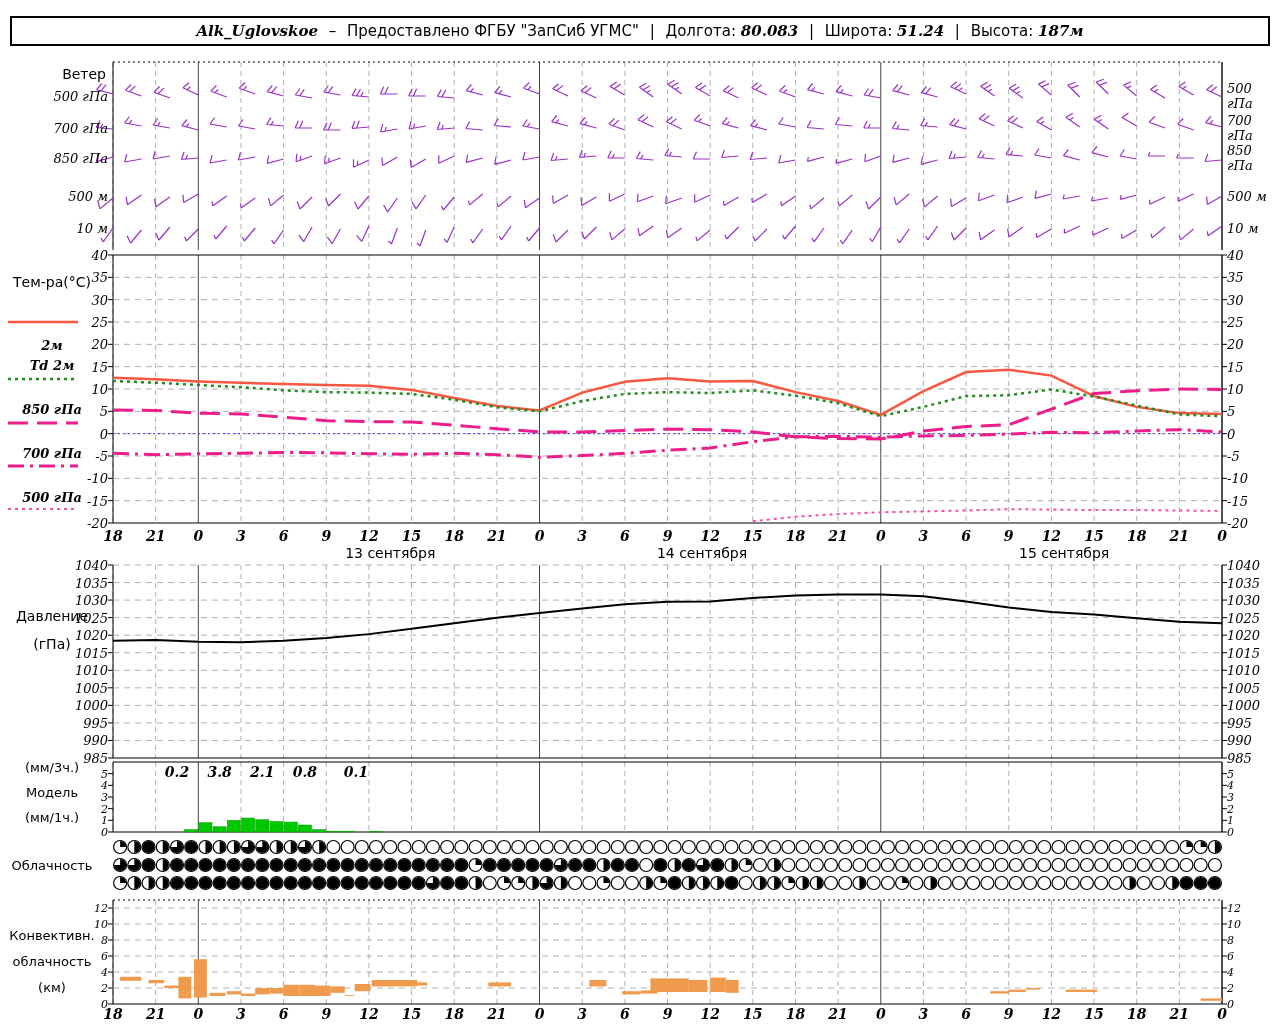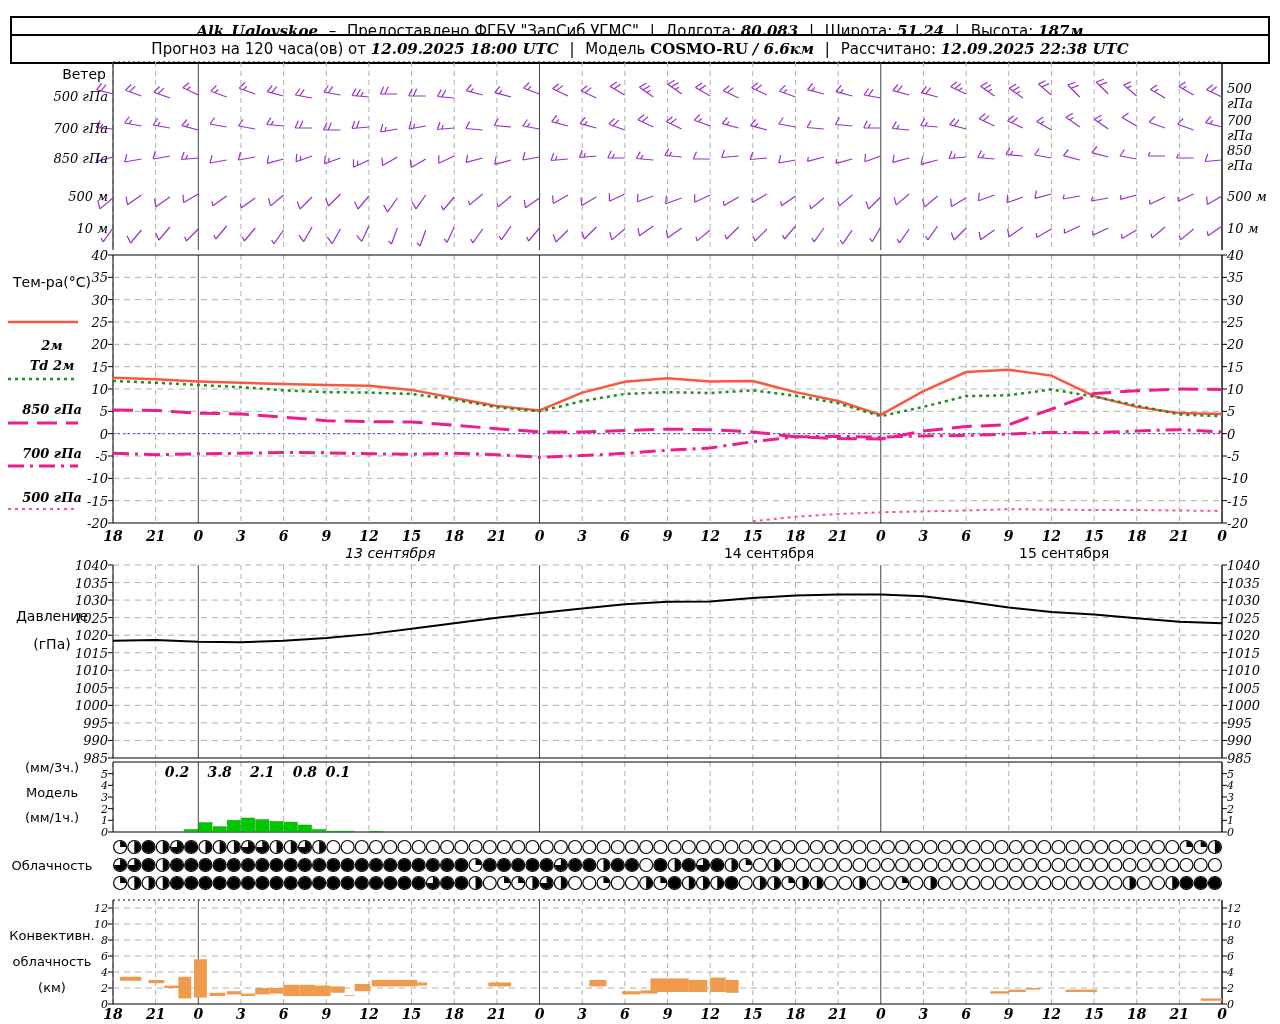--- a/index.html
+++ b/index.html
@@ -39,31 +39,20 @@
     <span>Долгота:</span>
     <span class="bi">80.083</span>
     <span class="sep">|</span>
     <span>Широта:</span>
     <span class="bi">51.24</span>
     <span class="sep">|</span>
     <span>Высота:</span>
     <span class="bi">187м</span>
   </div>
 
-  <div class="hbox" id="h2">
-    <span>Прогноз на 120 часа(ов) от</span>
-    <span class="bi">12.09.2025 18:00 UTC</span>
-    <span class="sep">|</span>
-    <span>Модель</span>
-    <span class="bo">COSMO-RU</span>
-    <span class="bi">/ 6.6км</span>
-    <span class="sep">|</span>
-    <span>Рассчитано:</span>
-    <span class="bi">12.09.2025 22:38 UTC</span>
-  </div>
 
   <svg id="chart" width="1280" height="1024">
       <line x1="113" y1="62" x2="113" y2="250" stroke="#b0b0b0" stroke-width="1" stroke-dasharray="5 4"></line>
       <line x1="113" y1="255" x2="113" y2="523" stroke="#b0b0b0" stroke-width="1" stroke-dasharray="5 4"></line>
       <line x1="113" y1="565" x2="113" y2="758" stroke="#b0b0b0" stroke-width="1" stroke-dasharray="5 4"></line>
       <line x1="113" y1="762" x2="113" y2="832" stroke="#b0b0b0" stroke-width="1" stroke-dasharray="5 4"></line>
       <line x1="113" y1="900" x2="113" y2="1004" stroke="#b0b0b0" stroke-width="1" stroke-dasharray="5 4"></line>
       <line x1="155.65384615384616" y1="62" x2="155.65384615384616" y2="250" stroke="#b0b0b0" stroke-width="1" stroke-dasharray="5 4"></line>
       <line x1="155.65384615384616" y1="255" x2="155.65384615384616" y2="523" stroke="#b0b0b0" stroke-width="1" stroke-dasharray="5 4"></line>
       <line x1="155.65384615384616" y1="565" x2="155.65384615384616" y2="758" stroke="#b0b0b0" stroke-width="1" stroke-dasharray="5 4"></line>
@@ -1016,22 +1005,22 @@
       <div class="hour" style="left:1051.3846153846152px;top:528px;">12</div>
       <div class="hour" style="left:1051.3846153846152px;top:1006px;">12</div>
       <div class="hour" style="left:1094.0384615384614px;top:528px;">15</div>
       <div class="hour" style="left:1094.0384615384614px;top:1006px;">15</div>
       <div class="hour" style="left:1136.6923076923076px;top:528px;">18</div>
       <div class="hour" style="left:1136.6923076923076px;top:1006px;">18</div>
       <div class="hour" style="left:1179.3461538461538px;top:528px;">21</div>
       <div class="hour" style="left:1179.3461538461538px;top:1006px;">21</div>
       <div class="hour" style="left:1222px;top:528px;">0</div>
       <div class="hour" style="left:1222px;top:1006px;">0</div>
-      <div class="date" style="left:390.25px;top:545px;font-style:italic;">13 сентября</div>
-      <div class="date" style="left:769px;top:545px;">14 сентября</div>
+      <div class="date" style="left:390.25px;top:545px;">13 сентября</div>
+      <div class="date" style="left:702px;top:545px;">14 сентября</div>
       <div class="date" style="left:1064.1807692307693px;top:545px;">15 сентября</div>
       <div class="tick tickl" style="top:565px;">1040</div>
       <div class="tick tickr" style="top:565px;">1040</div>
       <div class="tick tickl" style="top:582.5454545454545px;">1035</div>
       <div class="tick tickr" style="top:582.5454545454545px;">1035</div>
       <div class="tick tickl" style="top:600.0909090909091px;">1030</div>
       <div class="tick tickr" style="top:600.0909090909091px;">1030</div>
       <div class="tick tickl" style="top:617.6363636363636px;">1025</div>
       <div class="tick tickr" style="top:617.6363636363636px;">1025</div>
       <div class="tick tickl" style="top:635.1818181818182px;">1020</div>
@@ -1059,21 +1048,21 @@
       <div class="tick tickl" style="top:797px;font-size:11px;">3</div>
       <div class="tick tickr" style="top:797px;font-size:11px;">3</div>
       <div class="tick tickl" style="top:785.3333333333334px;font-size:11px;">4</div>
       <div class="tick tickr" style="top:785.3333333333334px;font-size:11px;">4</div>
       <div class="tick tickl" style="top:773.6666666666666px;font-size:11px;">5</div>
       <div class="tick tickr" style="top:773.6666666666666px;font-size:11px;">5</div>
       <div class="psum" style="left:176.98076923076923px;top:764px;">0.2</div>
       <div class="psum" style="left:219.6346153846154px;top:764px;">3.8</div>
       <div class="psum" style="left:262.28846153846155px;top:764px;">2.1</div>
       <div class="psum" style="left:304.9423076923077px;top:764px;">0.8</div>
-      <div class="psum" style="left:338px;top:764px;">0.1</div>
+      <div class="psum" style="left:356px;top:764px;">0.1</div>
       <div class="tick tickl" style="top:1004px;font-size:11px;">0</div>
       <div class="tick tickr" style="top:1004px;font-size:11px;">0</div>
       <div class="tick tickl" style="top:988px;font-size:11px;">2</div>
       <div class="tick tickr" style="top:988px;font-size:11px;">2</div>
       <div class="tick tickl" style="top:972px;font-size:11px;">4</div>
       <div class="tick tickr" style="top:972px;font-size:11px;">4</div>
       <div class="tick tickl" style="top:956px;font-size:11px;">6</div>
       <div class="tick tickr" style="top:956px;font-size:11px;">6</div>
       <div class="tick tickl" style="top:940px;font-size:11px;">8</div>
       <div class="tick tickr" style="top:940px;font-size:11px;">8</div>

